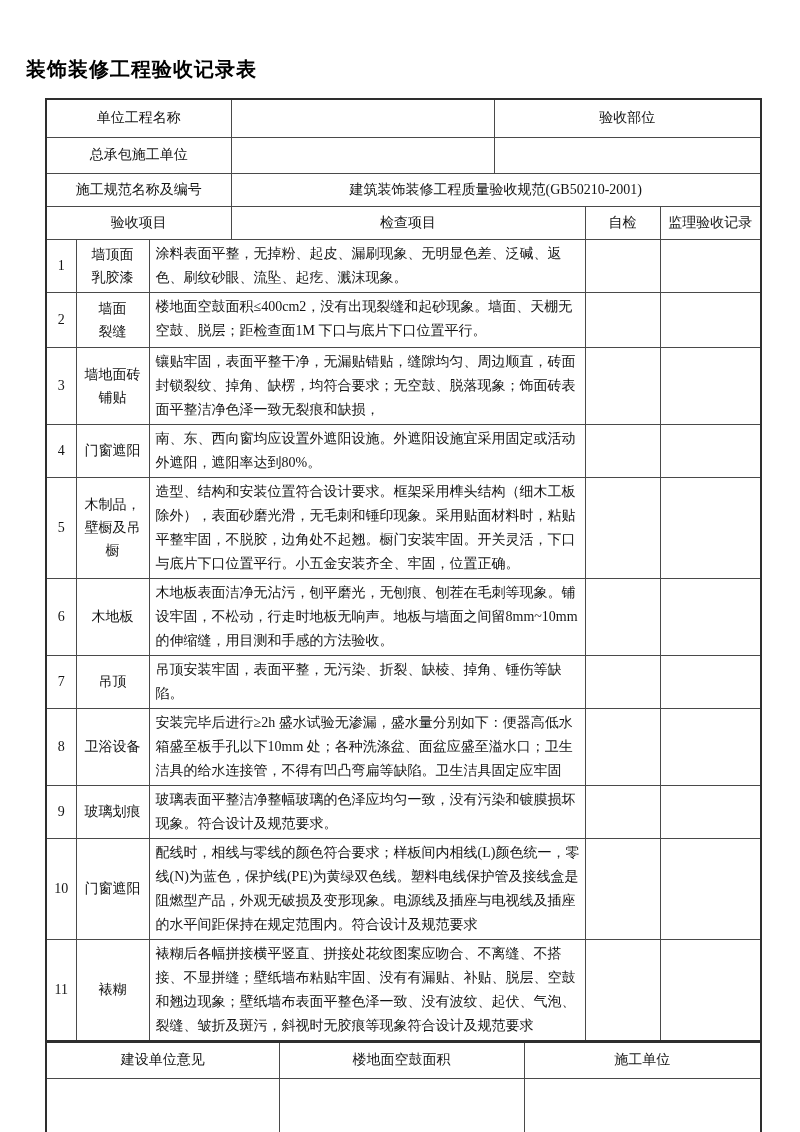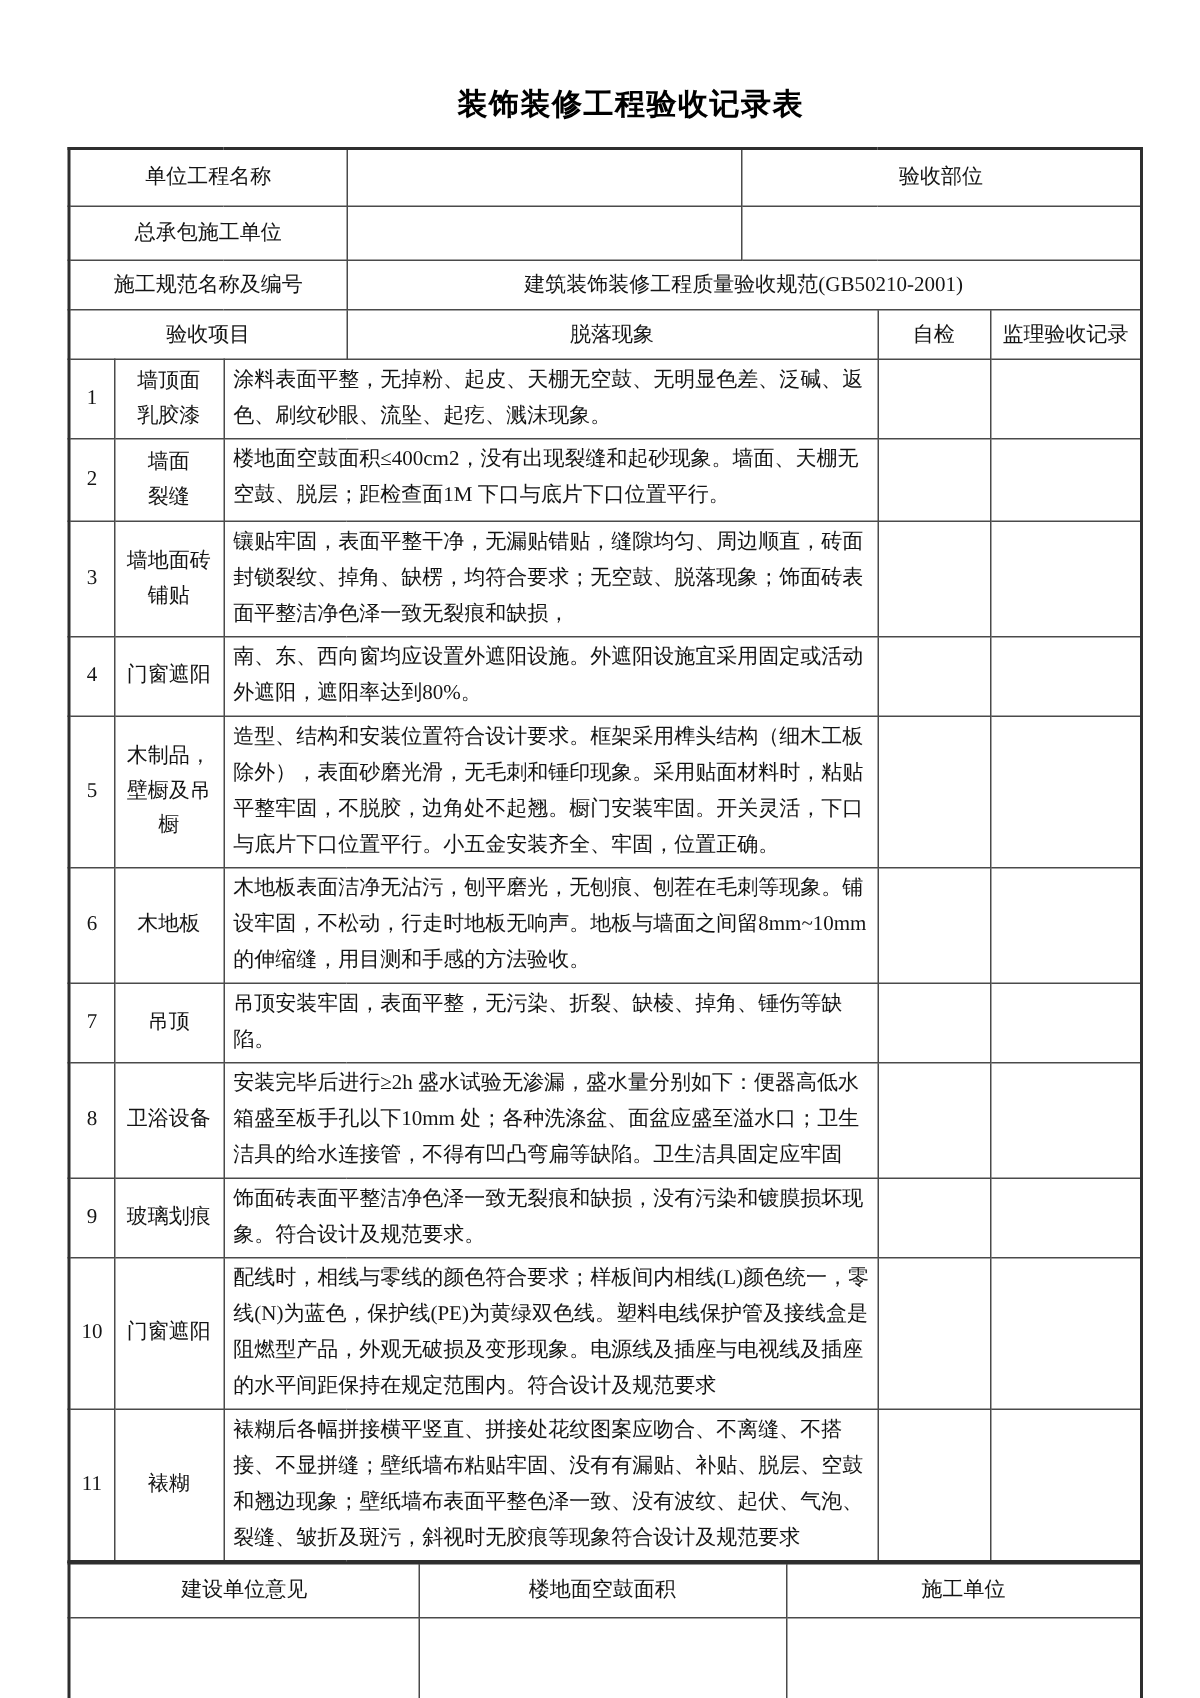--- a/index.html
+++ b/index.html
@@ -10,23 +10,22 @@
     color:#111;
   }
   .page{
     width:800px;
     height:1132px;
     background:#fff;
     overflow:hidden;
   }
   .doc-title{
     margin:56px 0 15px 0;
-    padding-left:63px;
+    padding-left:26px;
     width:715px;
-    text-align:center;
     font-size:20px;
     font-weight:bold;
     letter-spacing:1px;
     color:#000;
   }
   table{
     border-collapse:collapse;
     table-layout:fixed;
     margin-left:45px;
     width:715px;
@@ -96,30 +95,30 @@
       <td class="lbl" colspan="3">总承包施工单位</td>
       <td class="fill"></td>
       <td class="fill" colspan="3"></td>
     </tr>
     <tr style="height:33px">
       <td class="lbl" colspan="3">施工规范名称及编号</td>
       <td class="lbl" colspan="4">建筑装饰装修工程质量验收规范(GB50210-2001)</td>
     </tr>
     <tr style="height:33px">
       <td class="lbl" colspan="3">验收项目</td>
-      <td class="lbl" colspan="2">脱落现象</td>
+      <td class="lbl" colspan="2">检查项目</td>
       <td class="lbl">自检</td>
       <td class="lbl">监理验收记录</td>
     </tr>
 
     <tr style="height:50px">
       <td class="num">1</td>
       <td class="cat">墙顶面
 乳胶漆</td>
-      <td class="desc" colspan="3">涂料表面平整，无掉粉、起皮、天棚无空鼓、无明显色差、泛碱、返色、刷纹砂眼、流坠、起疙、溅沫现象。</td>
+      <td class="desc" colspan="3">涂料表面平整，无掉粉、起皮、漏刷现象、无明显色差、泛碱、返色、刷纹砂眼、流坠、起疙、溅沫现象。</td>
       <td class="fill"></td>
       <td class="fill"></td>
     </tr>
     <tr style="height:55px">
       <td class="num">2</td>
       <td class="cat">墙面
 裂缝</td>
       <td class="desc" colspan="3">楼地面空鼓面积≤400cm2，没有出现裂缝和起砂现象。墙面、天棚无空鼓、脱层；距检查面1M 下口与底片下口位置平行。</td>
       <td class="fill"></td>
       <td class="fill"></td>
@@ -165,21 +164,21 @@
     <tr style="height:73px">
       <td class="num">8</td>
       <td class="cat">卫浴设备</td>
       <td class="desc" colspan="3">安装完毕后进行≥2h 盛水试验无渗漏，盛水量分别如下：便器高低水箱盛至板手孔以下10mm 处；各种洗涤盆、面盆应盛至溢水口；卫生洁具的给水连接管，不得有凹凸弯扁等缺陷。卫生洁具固定应牢固</td>
       <td class="fill"></td>
       <td class="fill"></td>
     </tr>
     <tr style="height:53px">
       <td class="num">9</td>
       <td class="cat">玻璃划痕</td>
-      <td class="desc" colspan="3">饰面砖表面平整洁净色泽一致无裂痕和缺损，没有污染和镀膜损坏现象。符合设计及规范要求。</td>
+      <td class="desc" colspan="3">玻璃表面平整洁净整幅玻璃的色泽应均匀一致，没有污染和镀膜损坏现象。符合设计及规范要求。</td>
       <td class="fill"></td>
       <td class="fill"></td>
     </tr>
     <tr style="height:92px">
       <td class="num">10</td>
       <td class="cat">门窗遮阳</td>
       <td class="desc" colspan="3">配线时，相线与零线的颜色符合要求；样板间内相线(L)颜色统一，零线(N)为蓝色，保护线(PE)为黄绿双色线。塑料电线保护管及接线盒是阻燃型产品，外观无破损及变形现象。电源线及插座与电视线及插座的水平间距保持在规定范围内。符合设计及规范要求</td>
       <td class="fill"></td>
       <td class="fill"></td>
     </tr>

